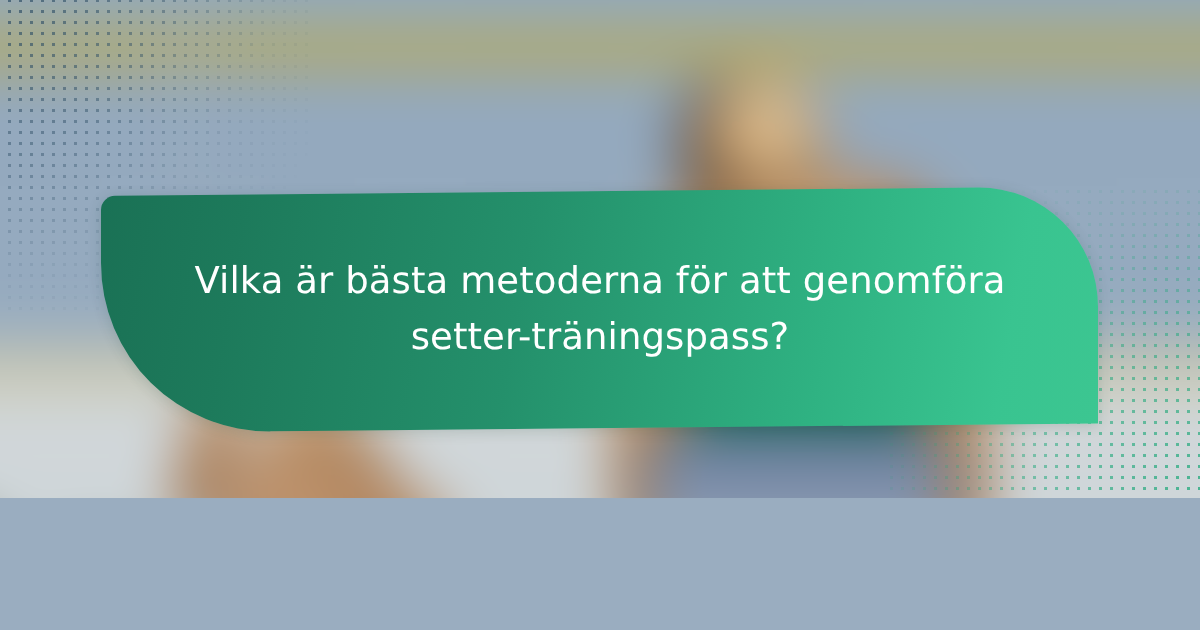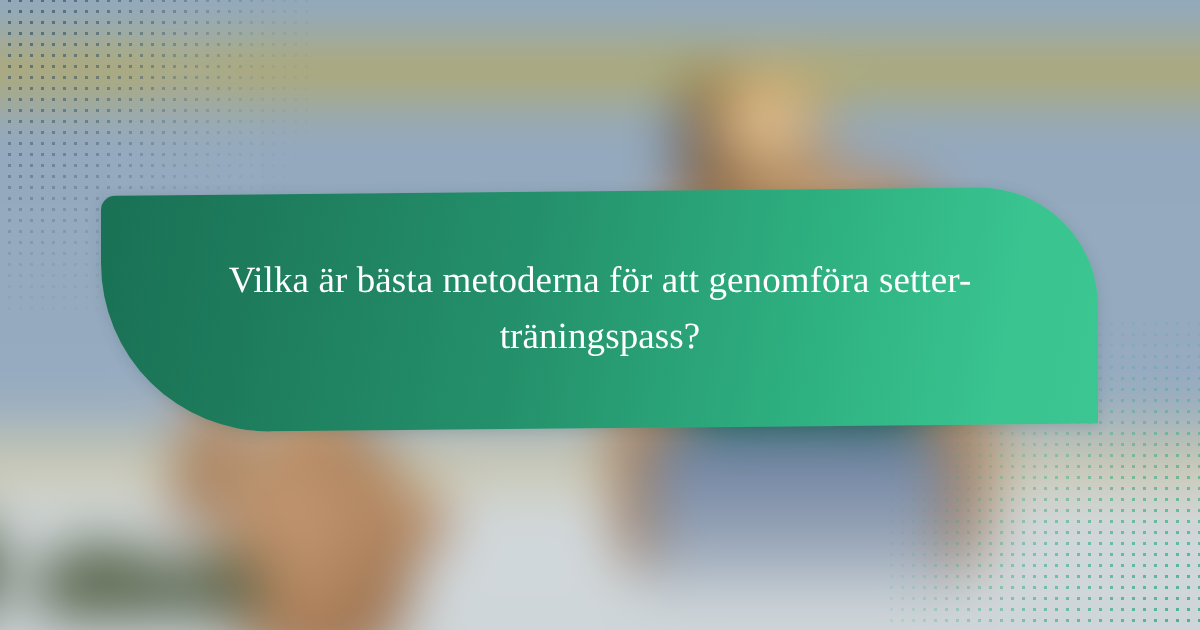--- a/index.html
+++ b/index.html
@@ -6,23 +6,22 @@
 
   html, body {
     width:1200px; height:630px;
     overflow:hidden;
     background:#9aadc0;
     font-family:"DejaVu Sans", sans-serif;
   }
 
   #og-card {
     position:relative;
-    width:1200px; height:630px;
+    width:1200px; height:498px;
     overflow:hidden;
-    font-family:Liberation Serif, serif;
   }
 
   
   .bg-photo {
     position:absolute;
     inset:-60px;
     filter:blur(26px) saturate(1.02);
     transform:scale(1.06);
   }
 

